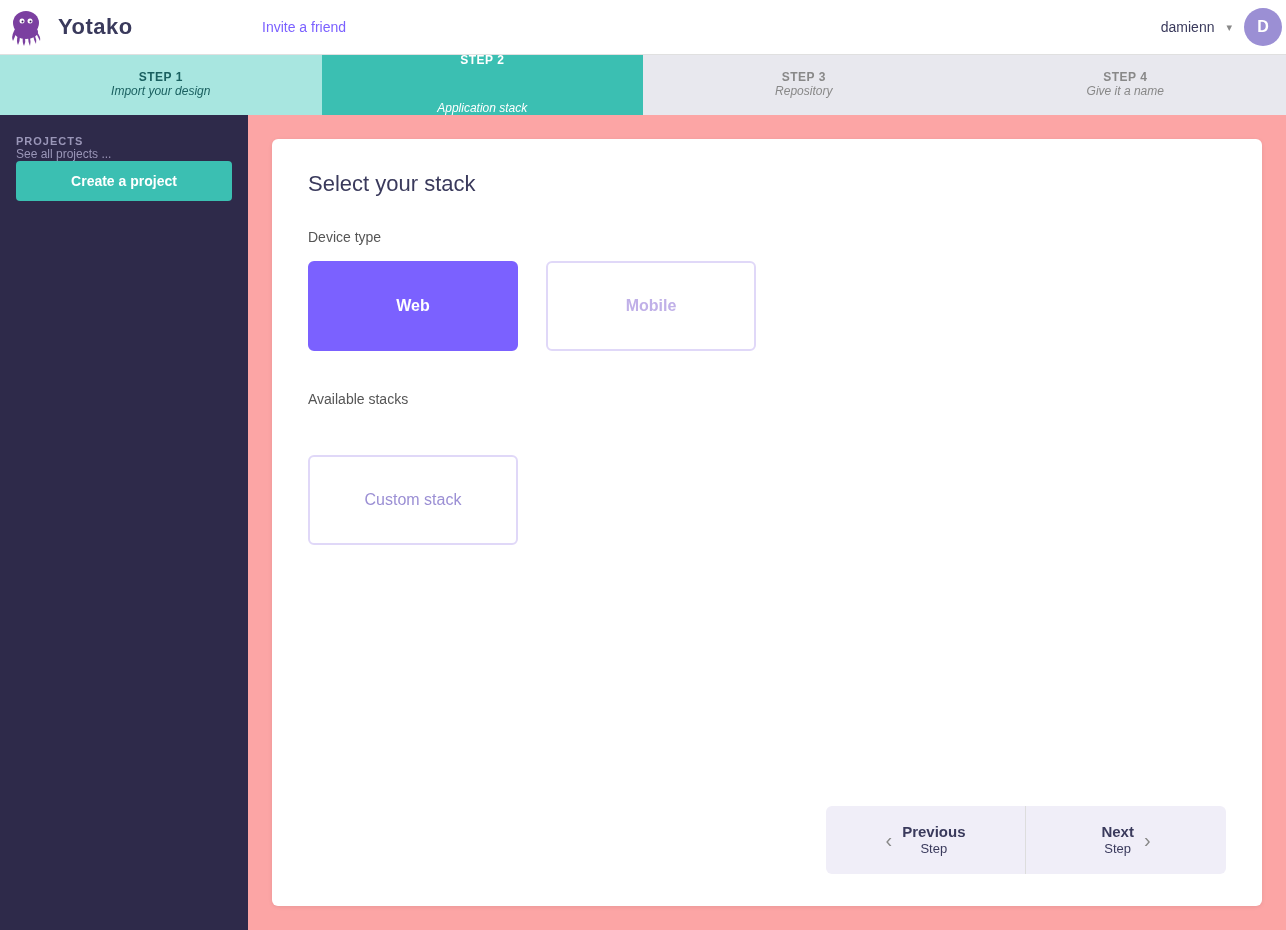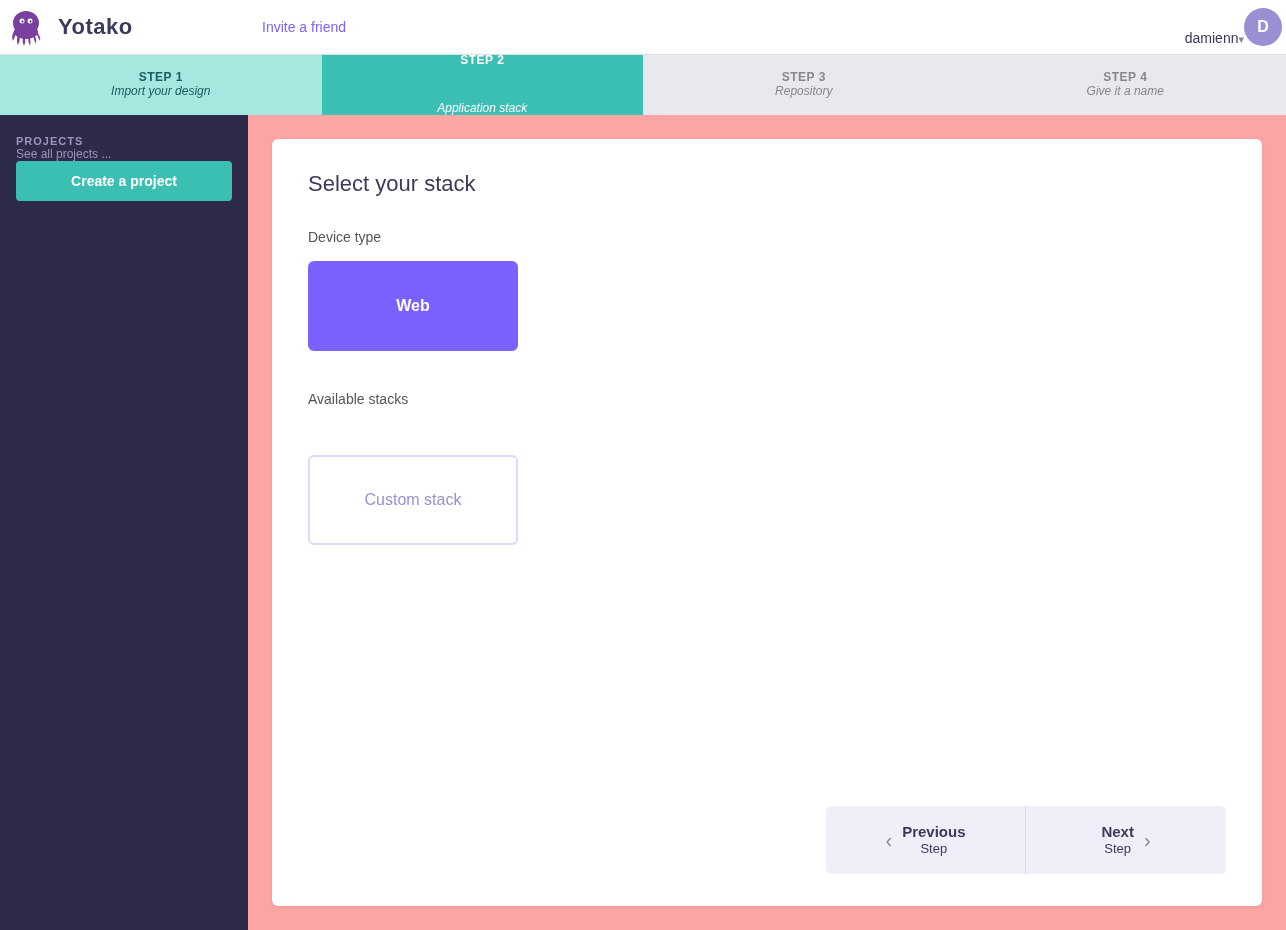--- a/index.html
+++ b/index.html
@@ -38,21 +38,22 @@
       padding-left: 10px;
     }
     .invite-link {
       color: #7b61ff;
       font-size: 14px;
       cursor: pointer;
       text-decoration: none;
     }
     .nav-right {
       display: flex;
-      align-items: flex-end;
+      align-items: center;
+      gap: 12px;
     }
     .username {
       font-size: 14px;
       color: #3a3a5c;
       cursor: pointer;
     }
     .avatar-circle {
       width: 38px;
       height: 38px;
       border-radius: 50%;
@@ -342,20 +343,21 @@
   </div>
 
   <div class="content-area">
     <div class="card">
       <h2 class="card-title">Select your stack</h2>
 
       <div>
         <div class="section-label">Device type</div>
         <div class="device-type-row">
           <button class="stack-btn selected">Web</button>
+          <button class="stack-btn unselected">Mobile</button>
         </div>
       </div>
 
       <div class="available-stacks-section">
         <div class="section-label">Available stacks</div>
       </div>
 
       <div class="custom-stack-row">
         <button class="stack-btn outline">Custom stack</button>
       </div>

